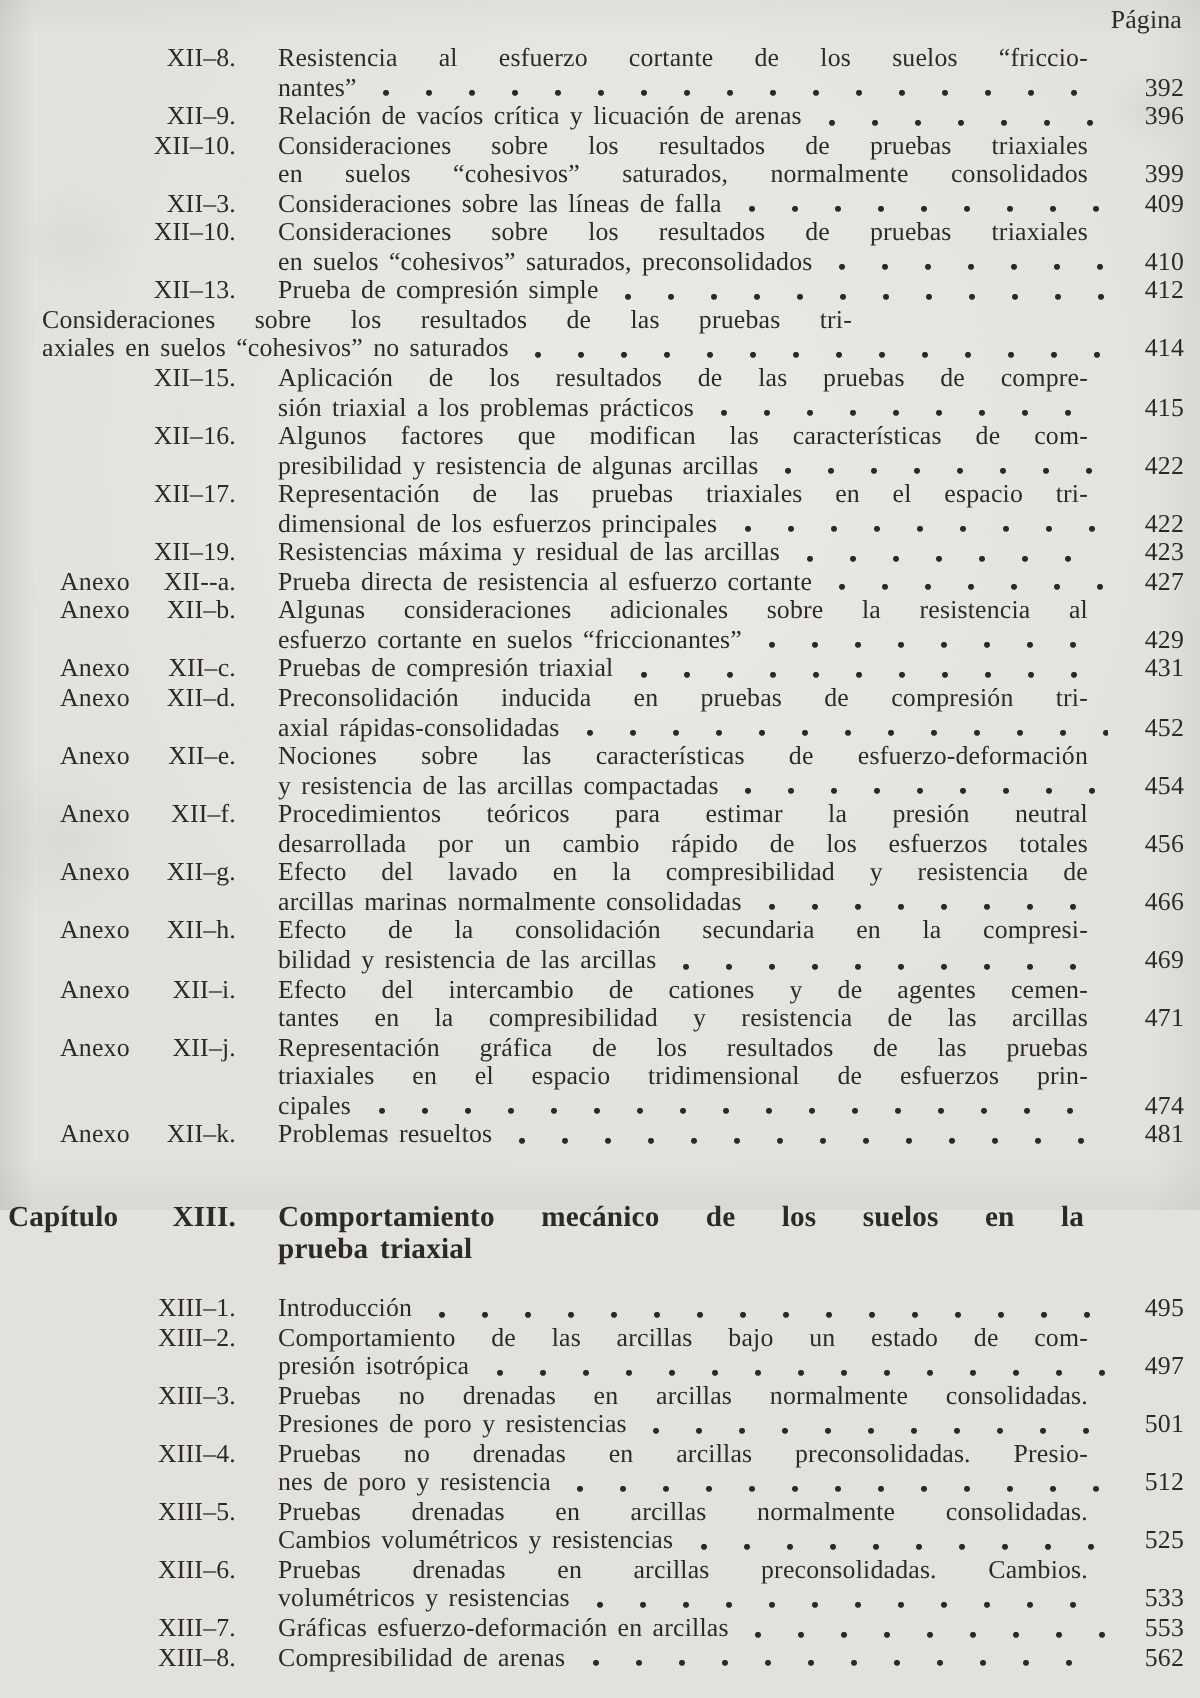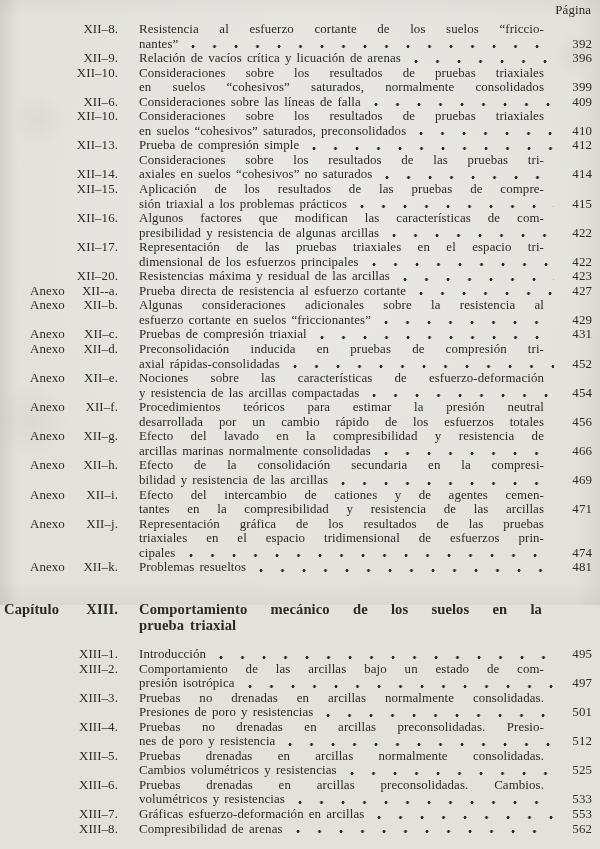--- a/index.html
+++ b/index.html
@@ -107,21 +107,21 @@
             <span class="txt fillw">Consideraciones sobre los resultados de pruebas triaxiales</span>
           </div>
           <div class="line">
             <span class="txt fillw">en suelos “cohesivos” saturados, normalmente consolidados</span>
             <span class="pg pgauto">399</span>
           </div>
         </div>
       </div>
       <div class="row">
         <div class="cleft">
-          <span class="num">XII–6.</span>
+          <span class="num">XII–3.</span>
         </div>
         <div class="ctitle">
           <div class="line">
             <span class="txt">Consideraciones sobre las líneas de falla</span>
             <span class="leader"></span>
             <span class="pg">409</span>
           </div>
         </div>
       </div>
       <div class="row">
@@ -145,23 +145,20 @@
         </div>
         <div class="ctitle">
           <div class="line">
             <span class="txt">Prueba de compresión simple</span>
             <span class="leader"></span>
             <span class="pg">412</span>
           </div>
         </div>
       </div>
       <div class="row">
-        <div class="cleft">
-          <span class="num" style="margin-top: 14.55px;">XII–14.</span>
-        </div>
         <div class="ctitle">
           <div class="line">
             <span class="txt fillw">Consideraciones sobre los resultados de las pruebas tri-</span>
           </div>
           <div class="line">
             <span class="txt">axiales en suelos “cohesivos” no saturados</span>
             <span class="leader"></span>
             <span class="pg">414</span>
           </div>
         </div>
@@ -206,21 +203,21 @@
           </div>
           <div class="line">
             <span class="txt">dimensional de los esfuerzos principales</span>
             <span class="leader"></span>
             <span class="pg">422</span>
           </div>
         </div>
       </div>
       <div class="row">
         <div class="cleft">
-          <span class="num">XII–20.</span>
+          <span class="num">XII–19.</span>
         </div>
         <div class="ctitle">
           <div class="line">
             <span class="txt">Resistencias máxima y residual de las arcillas</span>
             <span class="leader"></span>
             <span class="pg">423</span>
           </div>
         </div>
       </div>
       <div class="row">

